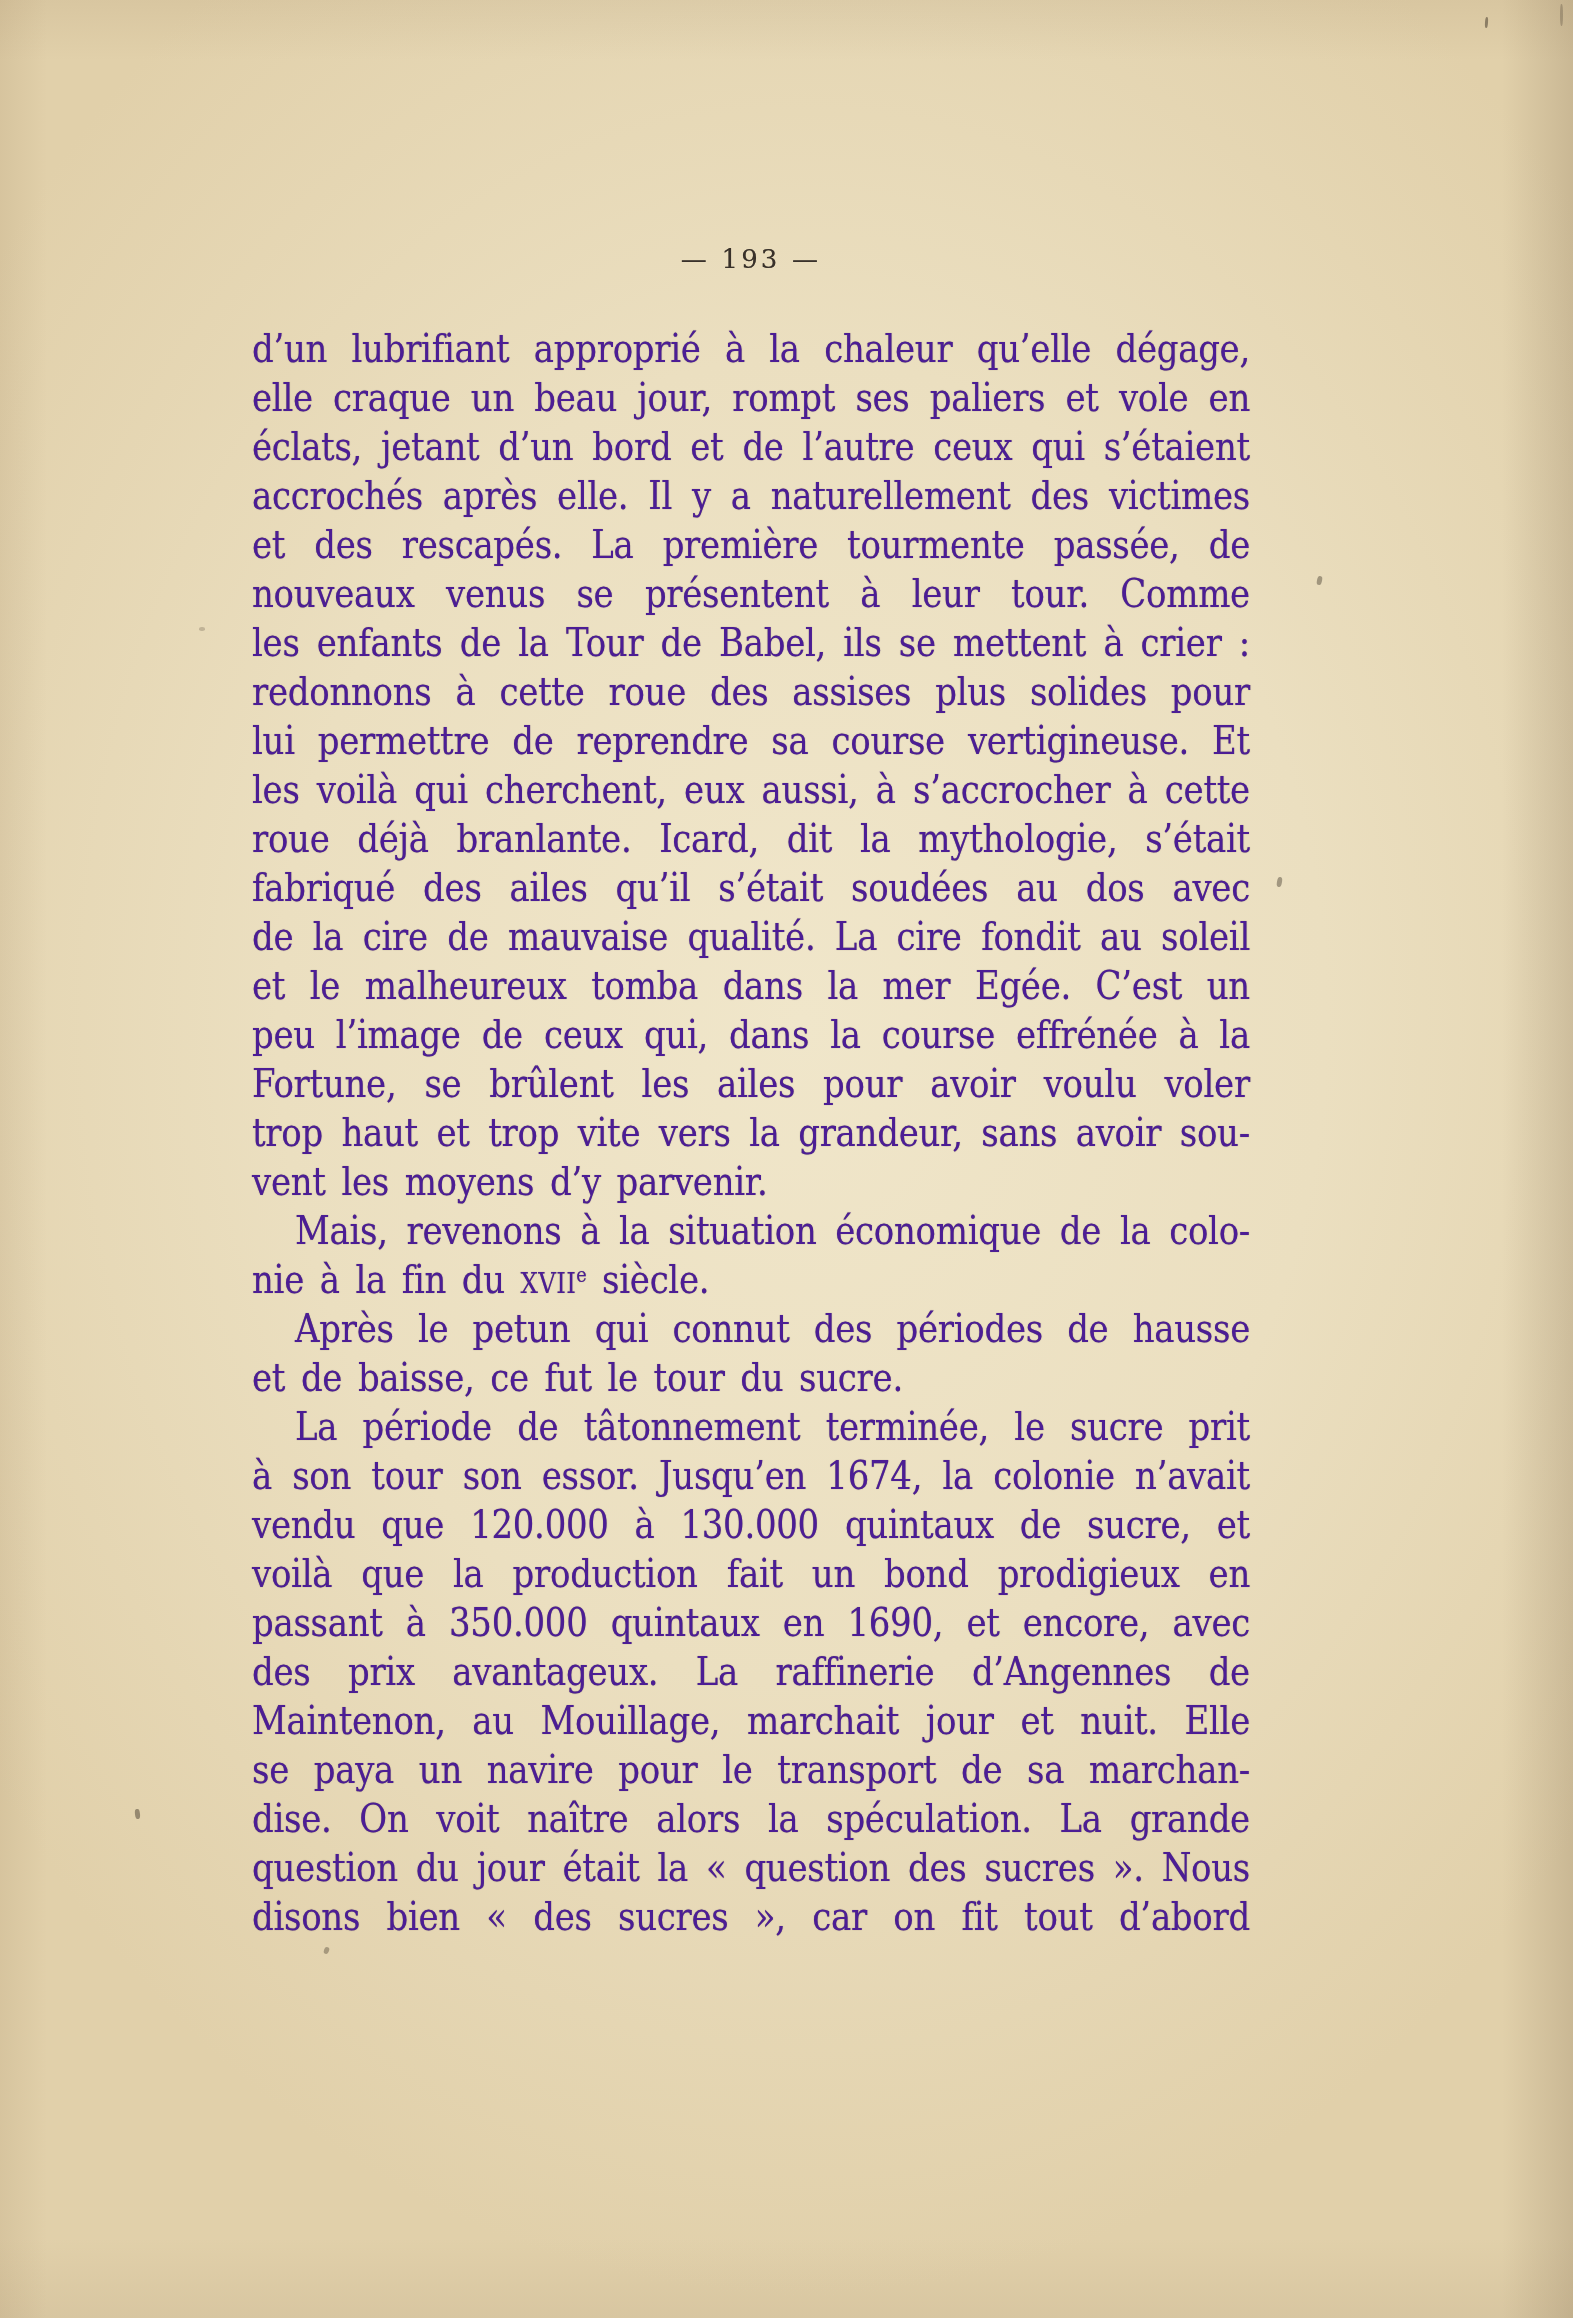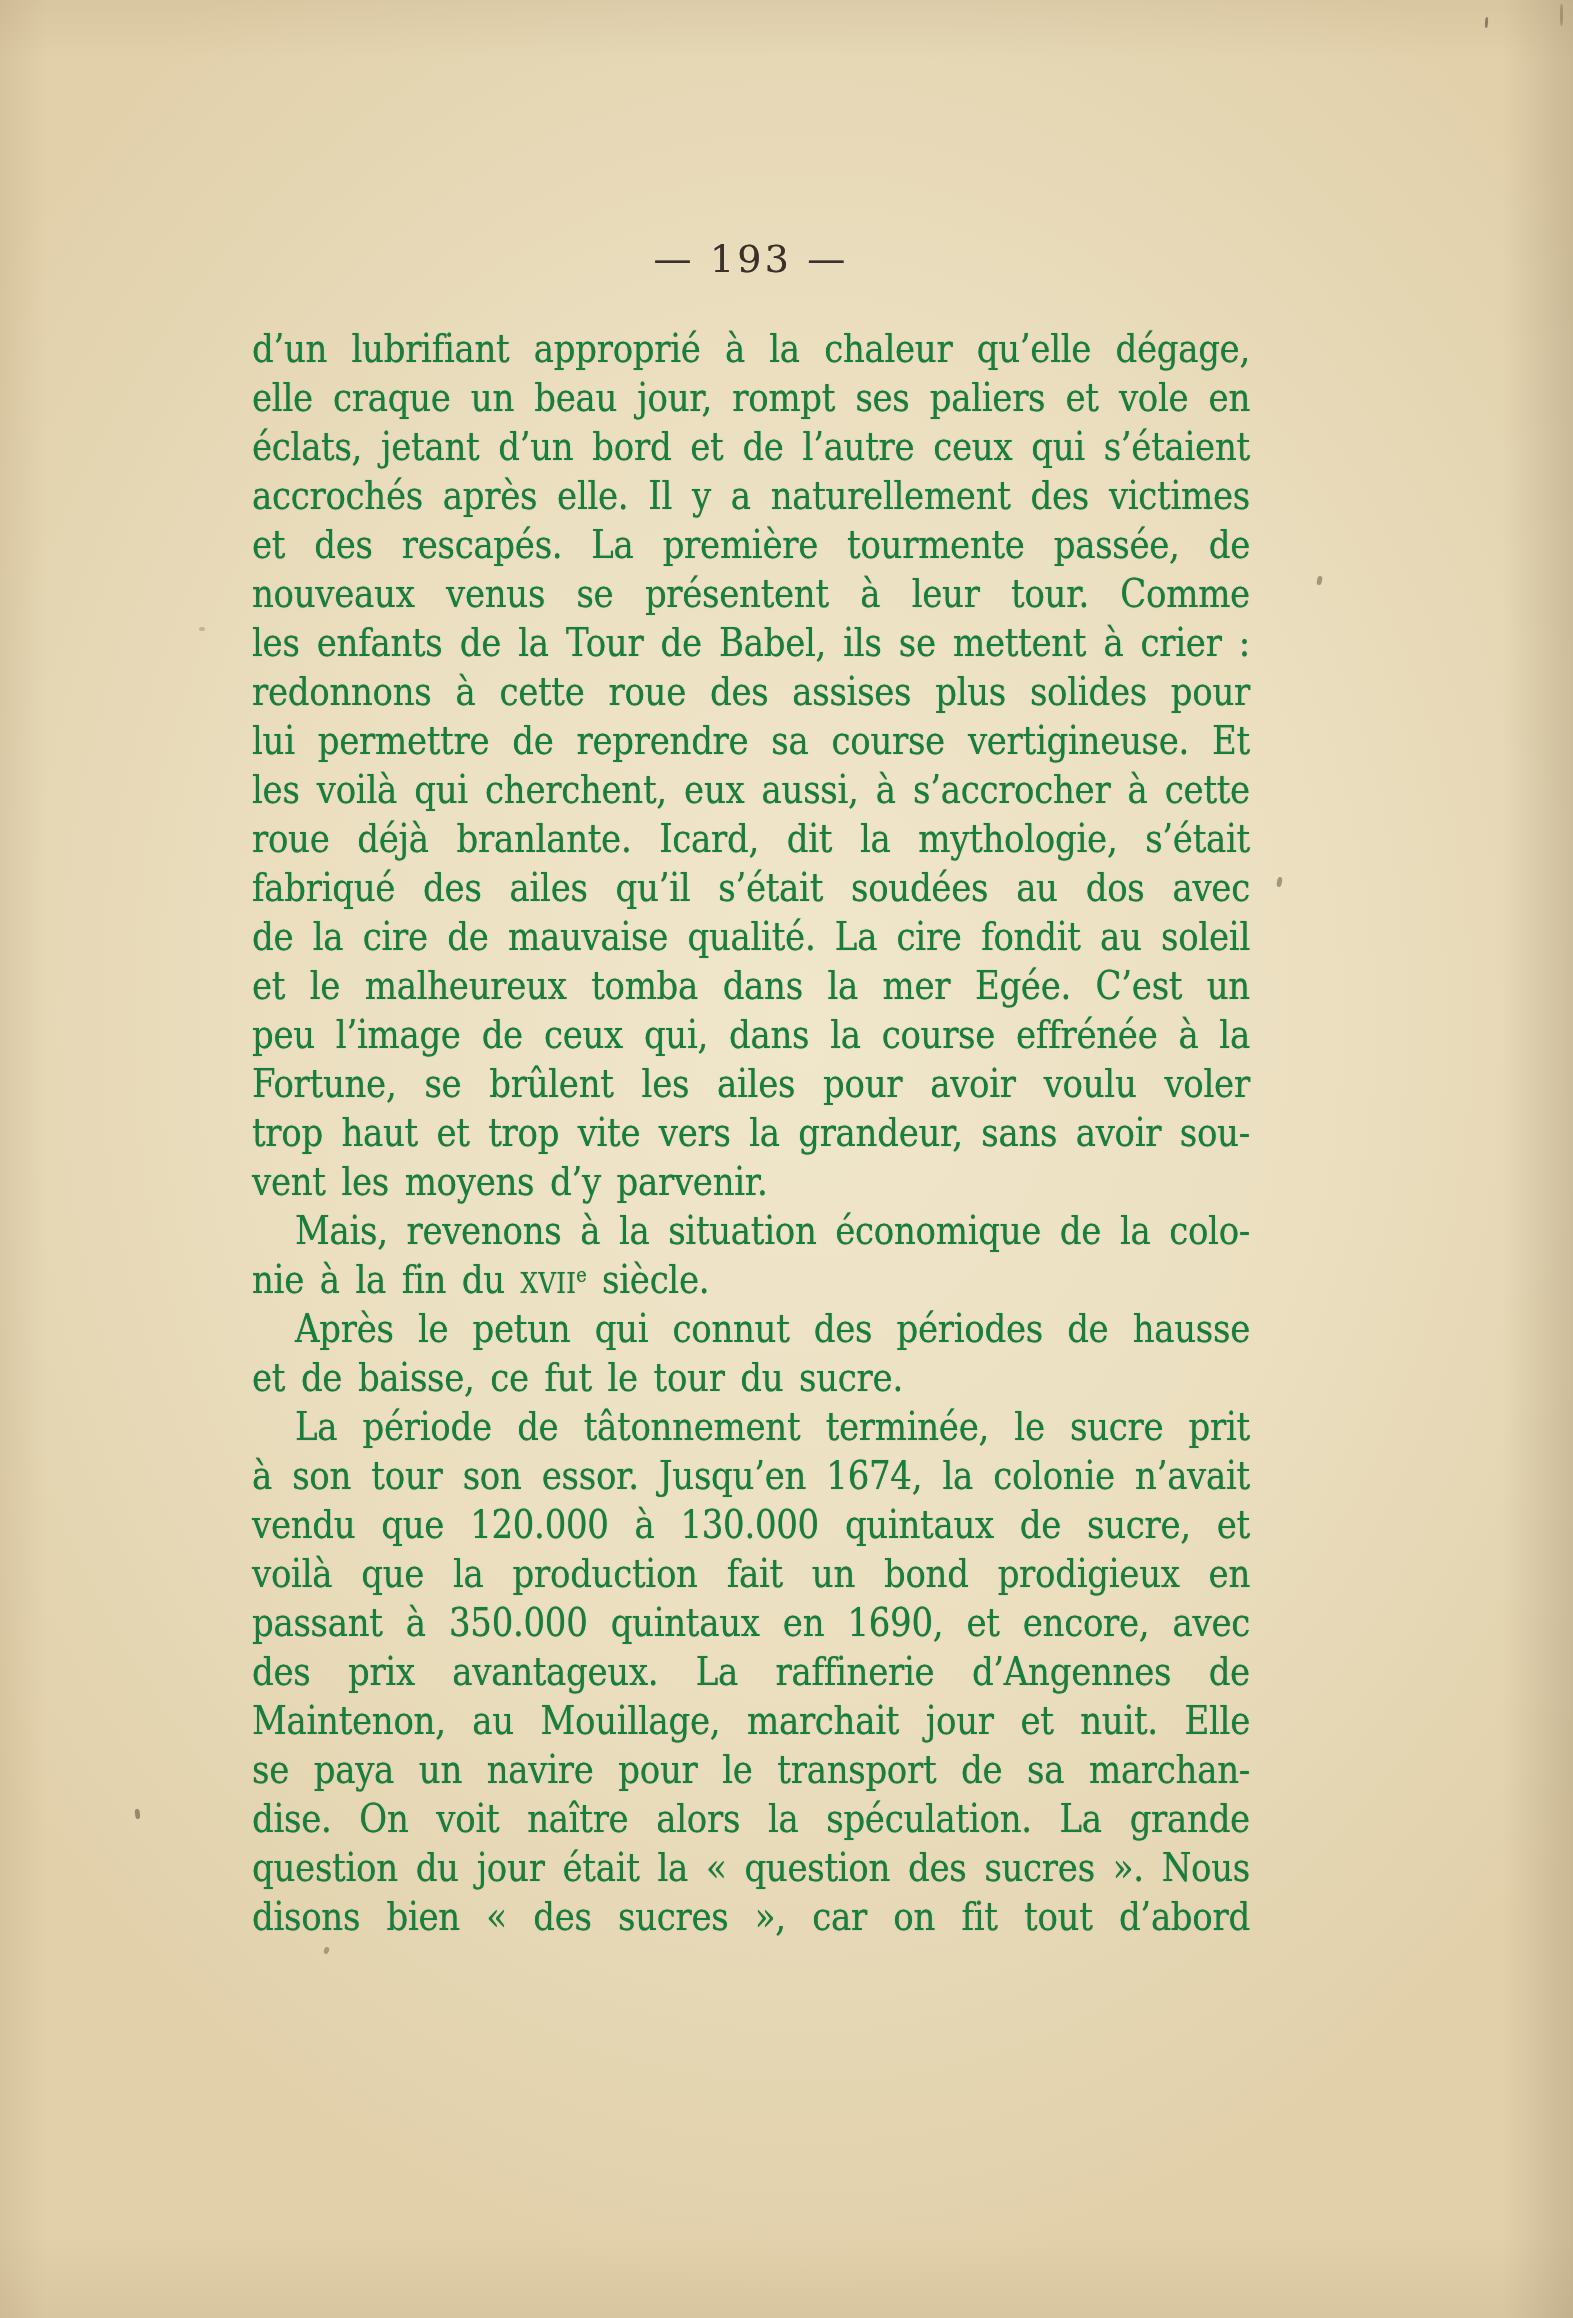--- a/index.html
+++ b/index.html
@@ -6,27 +6,27 @@
   body{
     width:1573px;height:2319px;position:relative;overflow:hidden;
     background:
       linear-gradient(to right, rgba(150,122,85,0.14) 0, rgba(150,122,85,0) 3%, rgba(150,122,85,0) 95.5%, rgba(118,97,70,0.22) 100%),
       linear-gradient(to bottom, rgba(158,132,95,0.13) 0, rgba(158,132,95,0) 2.6%, rgba(158,132,95,0) 96.5%, rgba(150,125,92,0.12) 100%),
       radial-gradient(ellipse 64% 55% at 51% 44%, #f0e6ca 0%, #ebdfc0 52%, #e1d0aa 100%);
     font-family:"DejaVu Serif","Liberation Serif",serif;
   }
   .page-number{
     position:absolute;left:252px;top:240px;width:998px;
-    text-align:center;font-size:38px;line-height:39px;
+    text-align:center;font-size:26px;line-height:39px;
     color:#39312a;letter-spacing:3.2px;
     text-shadow:0 0 0.6px rgba(57,49,42,.55);
   }
   .text-block{
     position:absolute;left:252px;top:324px;width:998px;
-    font-size:34px;color:#15803d;letter-spacing:-0.3px;
+    font-size:34px;color:#4c1d95;letter-spacing:-0.3px;
     text-shadow:0 0 0.8px rgba(46,40,34,.55);
   }
   .line{
     height:49px;line-height:49px;white-space:nowrap;
     transform:scaleY(1.15);
   }
   .line.justified{display:flex;justify-content:space-between;}
   .line.natural{display:block;word-spacing:5.2px;}
   .line.indent{padding-left:43px;}
   .w{display:inline-block;}

